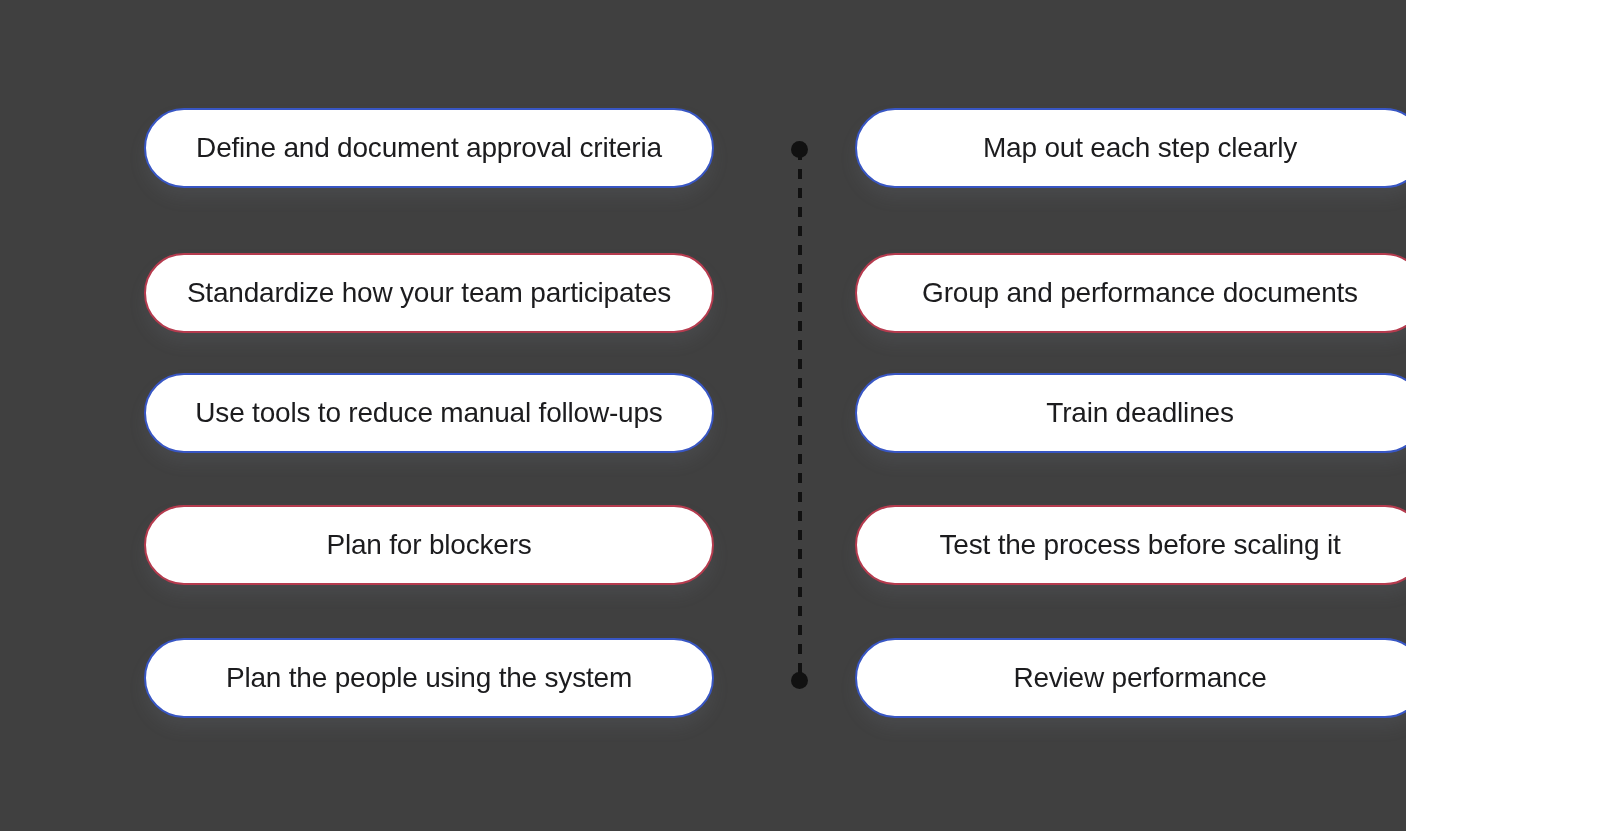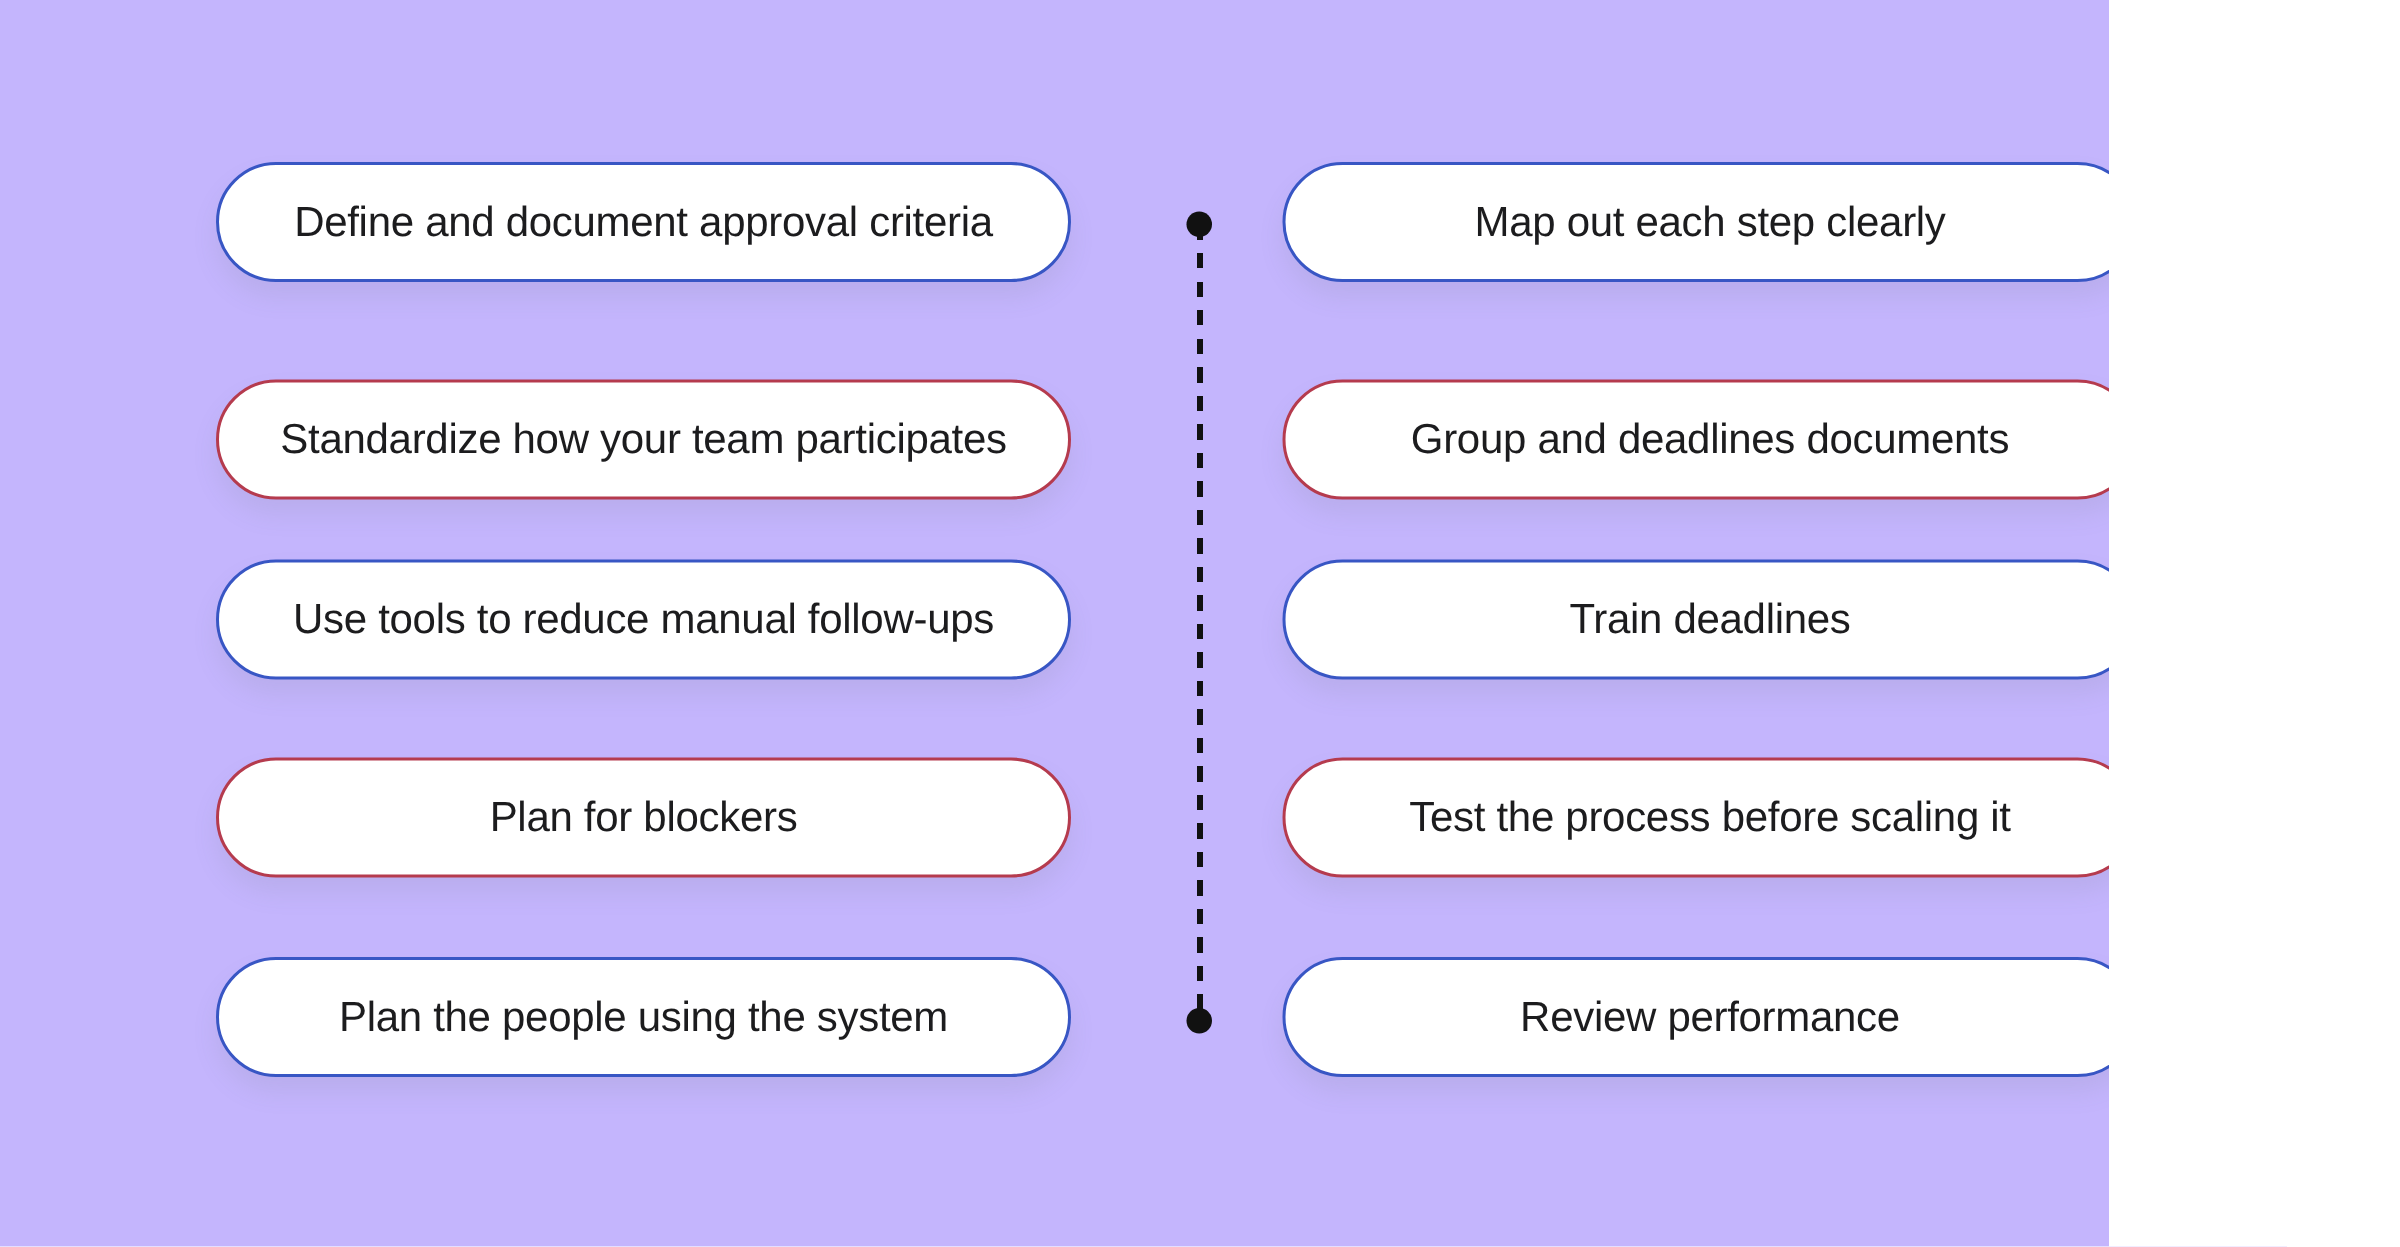--- a/index.html
+++ b/index.html
@@ -4,21 +4,21 @@
 <style>
   html, body {
     margin: 0;
     padding: 0;
     background: #ffffff;
   }
   .canvas {
     position: relative;
     width: 1406px;
     height: 831px;
-    background: #c4b5fd;
+    background: #404040;
     overflow: hidden;
     font-family: "Liberation Sans", "DejaVu Sans", sans-serif;
   }
   .pill {
     position: absolute;
     width: 570px;
     height: 80px;
     box-sizing: border-box;
     border-radius: 40px;
     border: 2.5px solid #888;
@@ -96,21 +96,21 @@
     <div class="connector-dot dot-top"></div>
     <div class="connector-line"></div>
     <div class="connector-dot dot-bottom"></div>
   </div>
 
   <div class="col-right">
     <div class="pill row-0" data-variant="blue">
       <span class="label">Map out each step clearly</span>
     </div>
     <div class="pill row-1" data-variant="red">
-      <span class="label">Group and deadlines documents</span>
+      <span class="label">Group and performance documents</span>
     </div>
     <div class="pill row-2" data-variant="blue">
       <span class="label">Train deadlines</span>
     </div>
     <div class="pill row-3" data-variant="red">
       <span class="label">Test the process before scaling it</span>
     </div>
     <div class="pill row-4" data-variant="blue">
       <span class="label">Review performance</span>
     </div>

